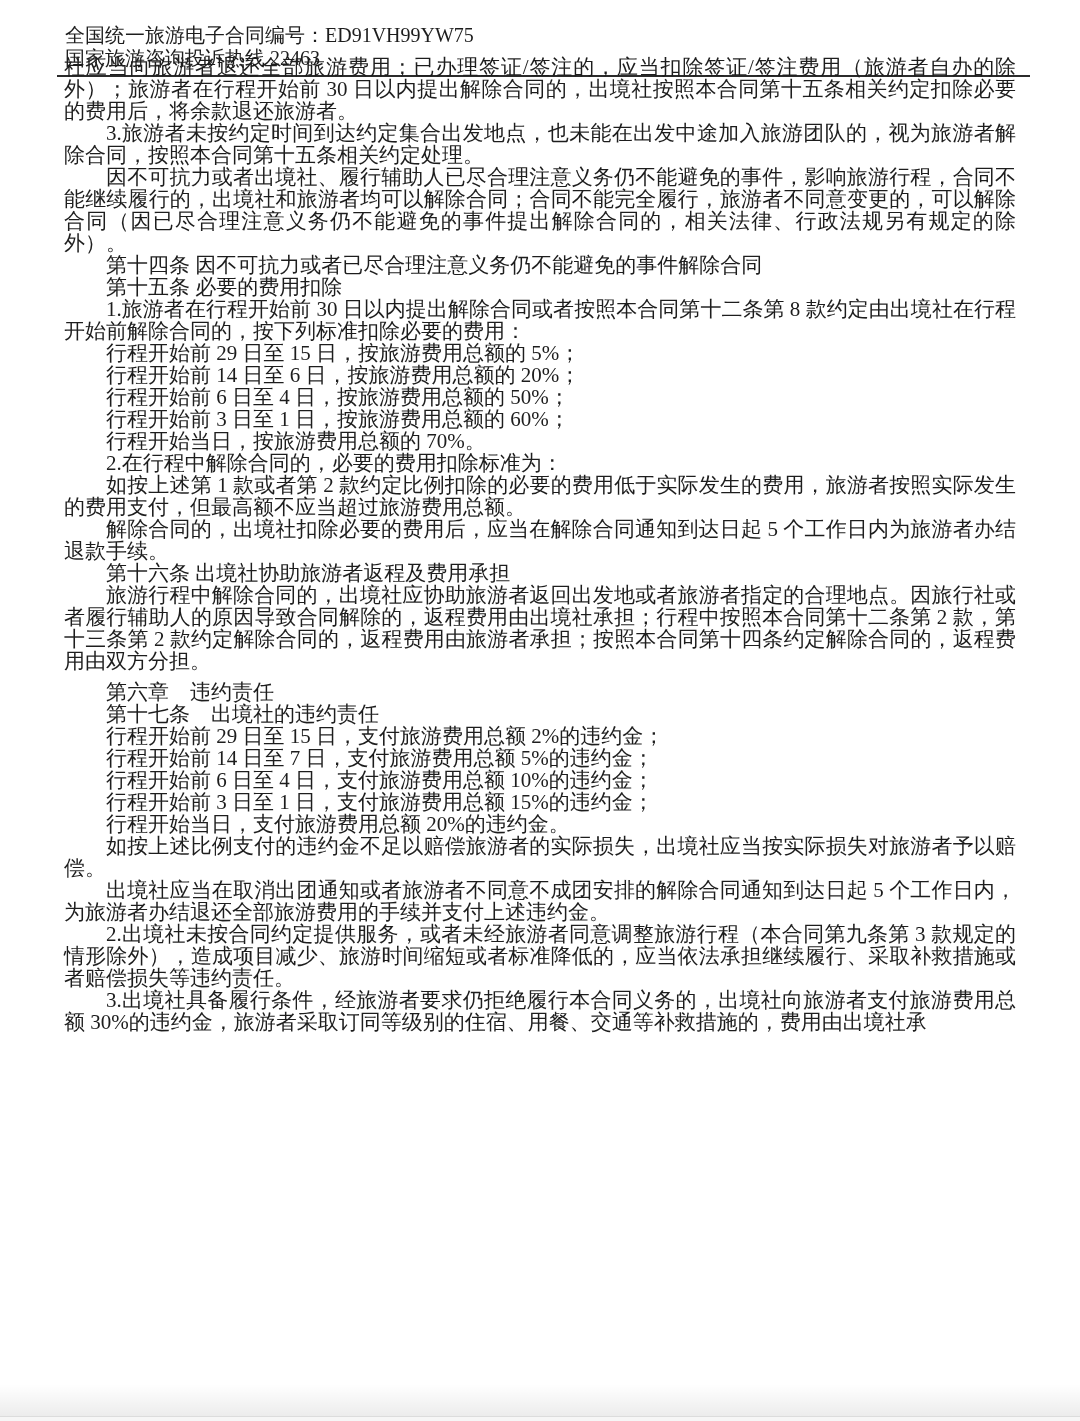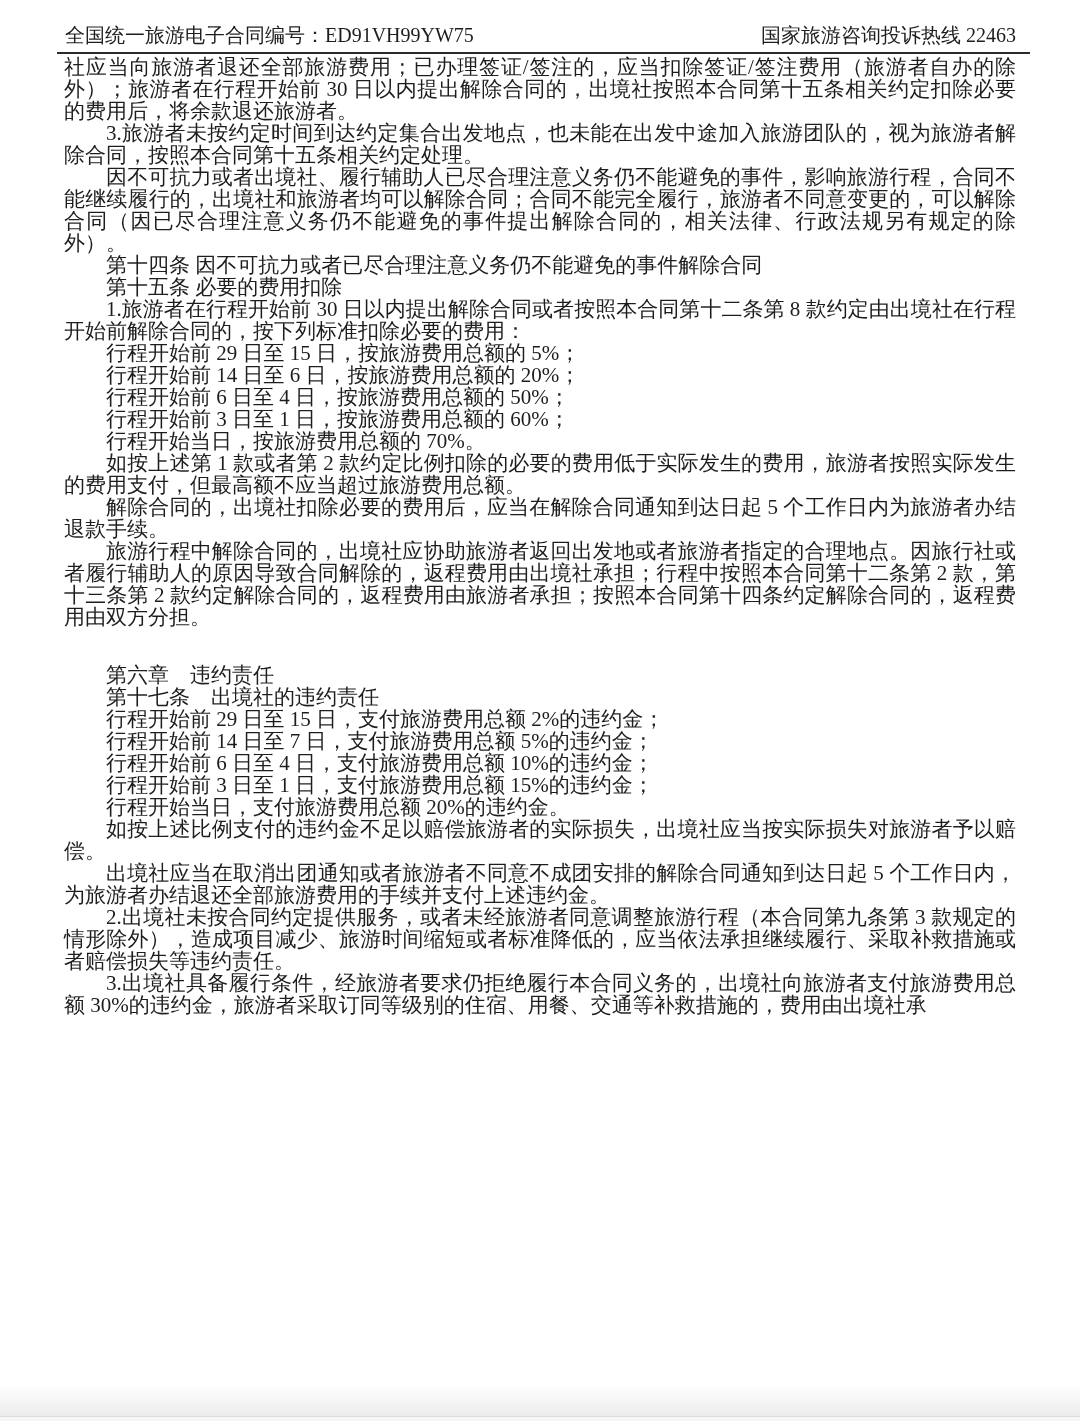--- a/index.html
+++ b/index.html
@@ -26,38 +26,39 @@
   }
   .page-header-row {
     display: flex;
     justify-content: space-between;
     align-items: baseline;
     padding-left: 8px;
     padding-right: 14px;
     font-size: 20px;
     line-height: 23px;
     white-space: nowrap;
+    flex-direction: column;
   }
   .contract-body {
     position: absolute;
     top: 56px;
     left: 64px;
     width: 952px;
     font-size: 21px;
     line-height: 22px;
     text-align: justify;
     text-justify: inter-ideograph;
   }
   .contract-body p {
     margin: 0;
     padding: 0;
     text-indent: 2em;
   }
   .contract-body p.no-indent { text-indent: 0; }
-  .contract-body p.gap-before { margin-top: 36px; }
+  .contract-body p.gap-before { margin-top: 9px; }
 
   .page-bottom-shadow {
     position: absolute;
     left: 0;
     right: 0;
     bottom: 5px;
     height: 32px;
     background: linear-gradient(to bottom, rgba(0,0,0,0) 0%, rgba(0,0,0,0.075) 100%);
     pointer-events: none;
   }
@@ -98,22 +99,24 @@
       <p>3.旅游者未按约定时间到达约定集合出发地点，也未能在出发中途加入旅游团队的，视为旅游者解除合同，按照本合同第十五条相关约定处理。</p>
       <p>因不可抗力或者出境社、履行辅助人已尽合理注意义务仍不能避免的事件，影响旅游行程，合同不能继续履行的，出境社和旅游者均可以解除合同；合同不能完全履行，旅游者不同意变更的，可以解除合同（因已尽合理注意义务仍不能避免的事件提出解除合同的，相关法律、行政法规另有规定的除外）。</p>
       <p>第十四条 因不可抗力或者已尽合理注意义务仍不能避免的事件解除合同</p>
       <p>第十五条 必要的费用扣除</p>
       <p>1.旅游者在行程开始前 30 日以内提出解除合同或者按照本合同第十二条第 8 款约定由出境社在行程开始前解除合同的，按下列标准扣除必要的费用：</p>
       <p>行程开始前 29 日至 15 日，按旅游费用总额的 5%；</p>
       <p>行程开始前 14 日至 6 日，按旅游费用总额的 20%；</p>
       <p>行程开始前 6 日至 4 日，按旅游费用总额的 50%；</p>
       <p>行程开始前 3 日至 1 日，按旅游费用总额的 60%；</p>
       <p>行程开始当日，按旅游费用总额的 70%。</p>
+      <p>2.在行程中解除合同的，必要的费用扣除标准为：</p>
       <p>如按上述第 1 款或者第 2 款约定比例扣除的必要的费用低于实际发生的费用，旅游者按照实际发生的费用支付，但最高额不应当超过旅游费用总额。</p>
       <p>解除合同的，出境社扣除必要的费用后，应当在解除合同通知到达日起 5 个工作日内为旅游者办结退款手续。</p>
+      <p>第十六条 出境社协助旅游者返程及费用承担</p>
       <p>旅游行程中解除合同的，出境社应协助旅游者返回出发地或者旅游者指定的合理地点。因旅行社或者履行辅助人的原因导致合同解除的，返程费用由出境社承担；行程中按照本合同第十二条第 2 款，第十三条第 2 款约定解除合同的，返程费用由旅游者承担；按照本合同第十四条约定解除合同的，返程费用由双方分担。</p>
       <p class="gap-before">第六章　违约责任</p>
       <p>第十七条　出境社的违约责任</p>
       <p>行程开始前 29 日至 15 日，支付旅游费用总额 2%的违约金；</p>
       <p>行程开始前 14 日至 7 日，支付旅游费用总额 5%的违约金；</p>
       <p>行程开始前 6 日至 4 日，支付旅游费用总额 10%的违约金；</p>
       <p>行程开始前 3 日至 1 日，支付旅游费用总额 15%的违约金；</p>
       <p>行程开始当日，支付旅游费用总额 20%的违约金。</p>
       <p>如按上述比例支付的违约金不足以赔偿旅游者的实际损失，出境社应当按实际损失对旅游者予以赔偿。</p>
       <p>出境社应当在取消出团通知或者旅游者不同意不成团安排的解除合同通知到达日起 5 个工作日内，为旅游者办结退还全部旅游费用的手续并支付上述违约金。</p>

